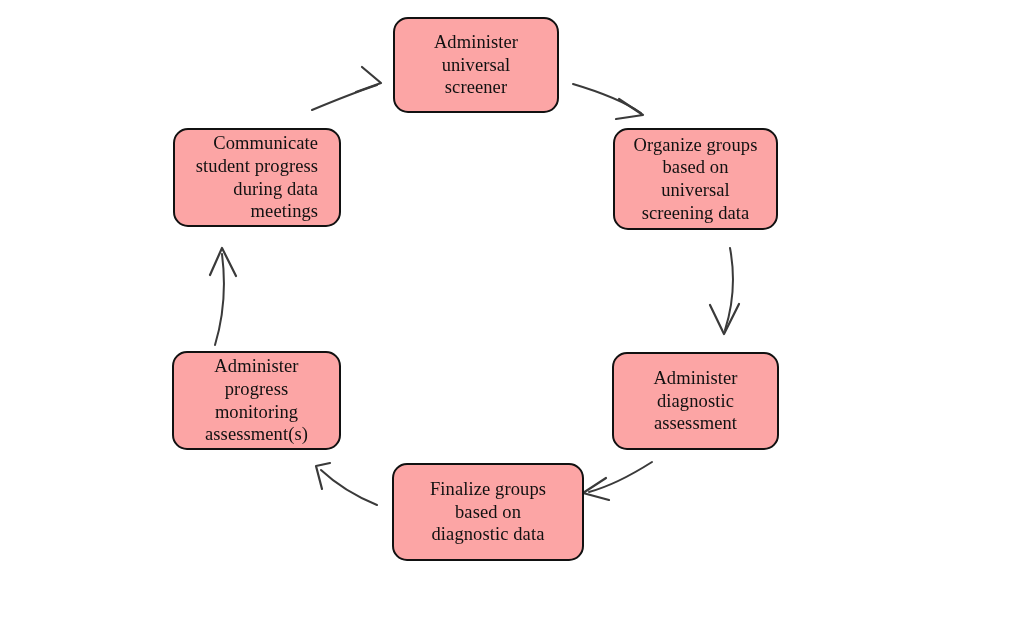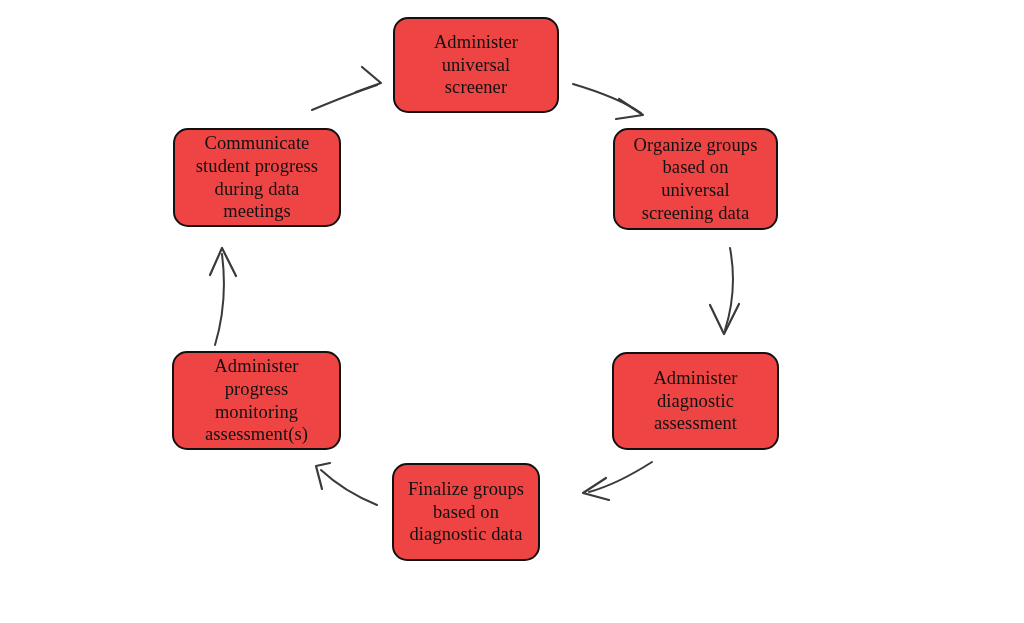--- a/index.html
+++ b/index.html
@@ -21,43 +21,43 @@
   #arrow-layer {
     position: absolute;
     left: 0;
     top: 0;
     width: 1024px;
     height: 623px;
   }
   .process-node {
     position: absolute;
     box-sizing: border-box;
-    background: #ef4444;
+    background: #fca5a5;
     border: 2.5px solid #111111;
     border-radius: 15px;
     display: flex;
     align-items: center;
     justify-content: center;
     text-align: center;
     z-index: 2;
   }
   .node-label {
     font-size: 18.5px;
     line-height: 1.22;
     letter-spacing: 0.1px;
     color: #111111;
     padding: 0 6px;
     white-space: pre-line;
   }
   #node-universal-screener { left: 393px; top: 17px;  width: 166px; height: 96px; }
   #node-organize-groups    { left: 613px; top: 128px; width: 165px; height: 102px; }
   #node-diagnostic         { left: 612px; top: 352px; width: 167px; height: 98px; }
-  #node-finalize-groups    { left: 392px; top: 463px; width: 148px; height: 98px; }
+  #node-finalize-groups    { left: 392px; top: 463px; width: 192px; height: 98px; }
   #node-progress-monitor   { left: 172px; top: 351px; width: 169px; height: 99px; }
-  #node-communicate        { left: 173px; top: 128px; width: 168px; height: 99px; }
+  #node-communicate        { left: 173px; top: 128px; width: 168px; height: 99px; text-align: right; }
 </style>
 </head>
 <body>
 
 <div id="diagram-canvas">
 
   <svg id="arrow-layer" viewBox="0 0 1024 623" width="1024" height="623" aria-hidden="true">
     <g fill="none" stroke="#3a3a3a" stroke-width="2" stroke-linecap="round" stroke-linejoin="round">
 
       <g>

